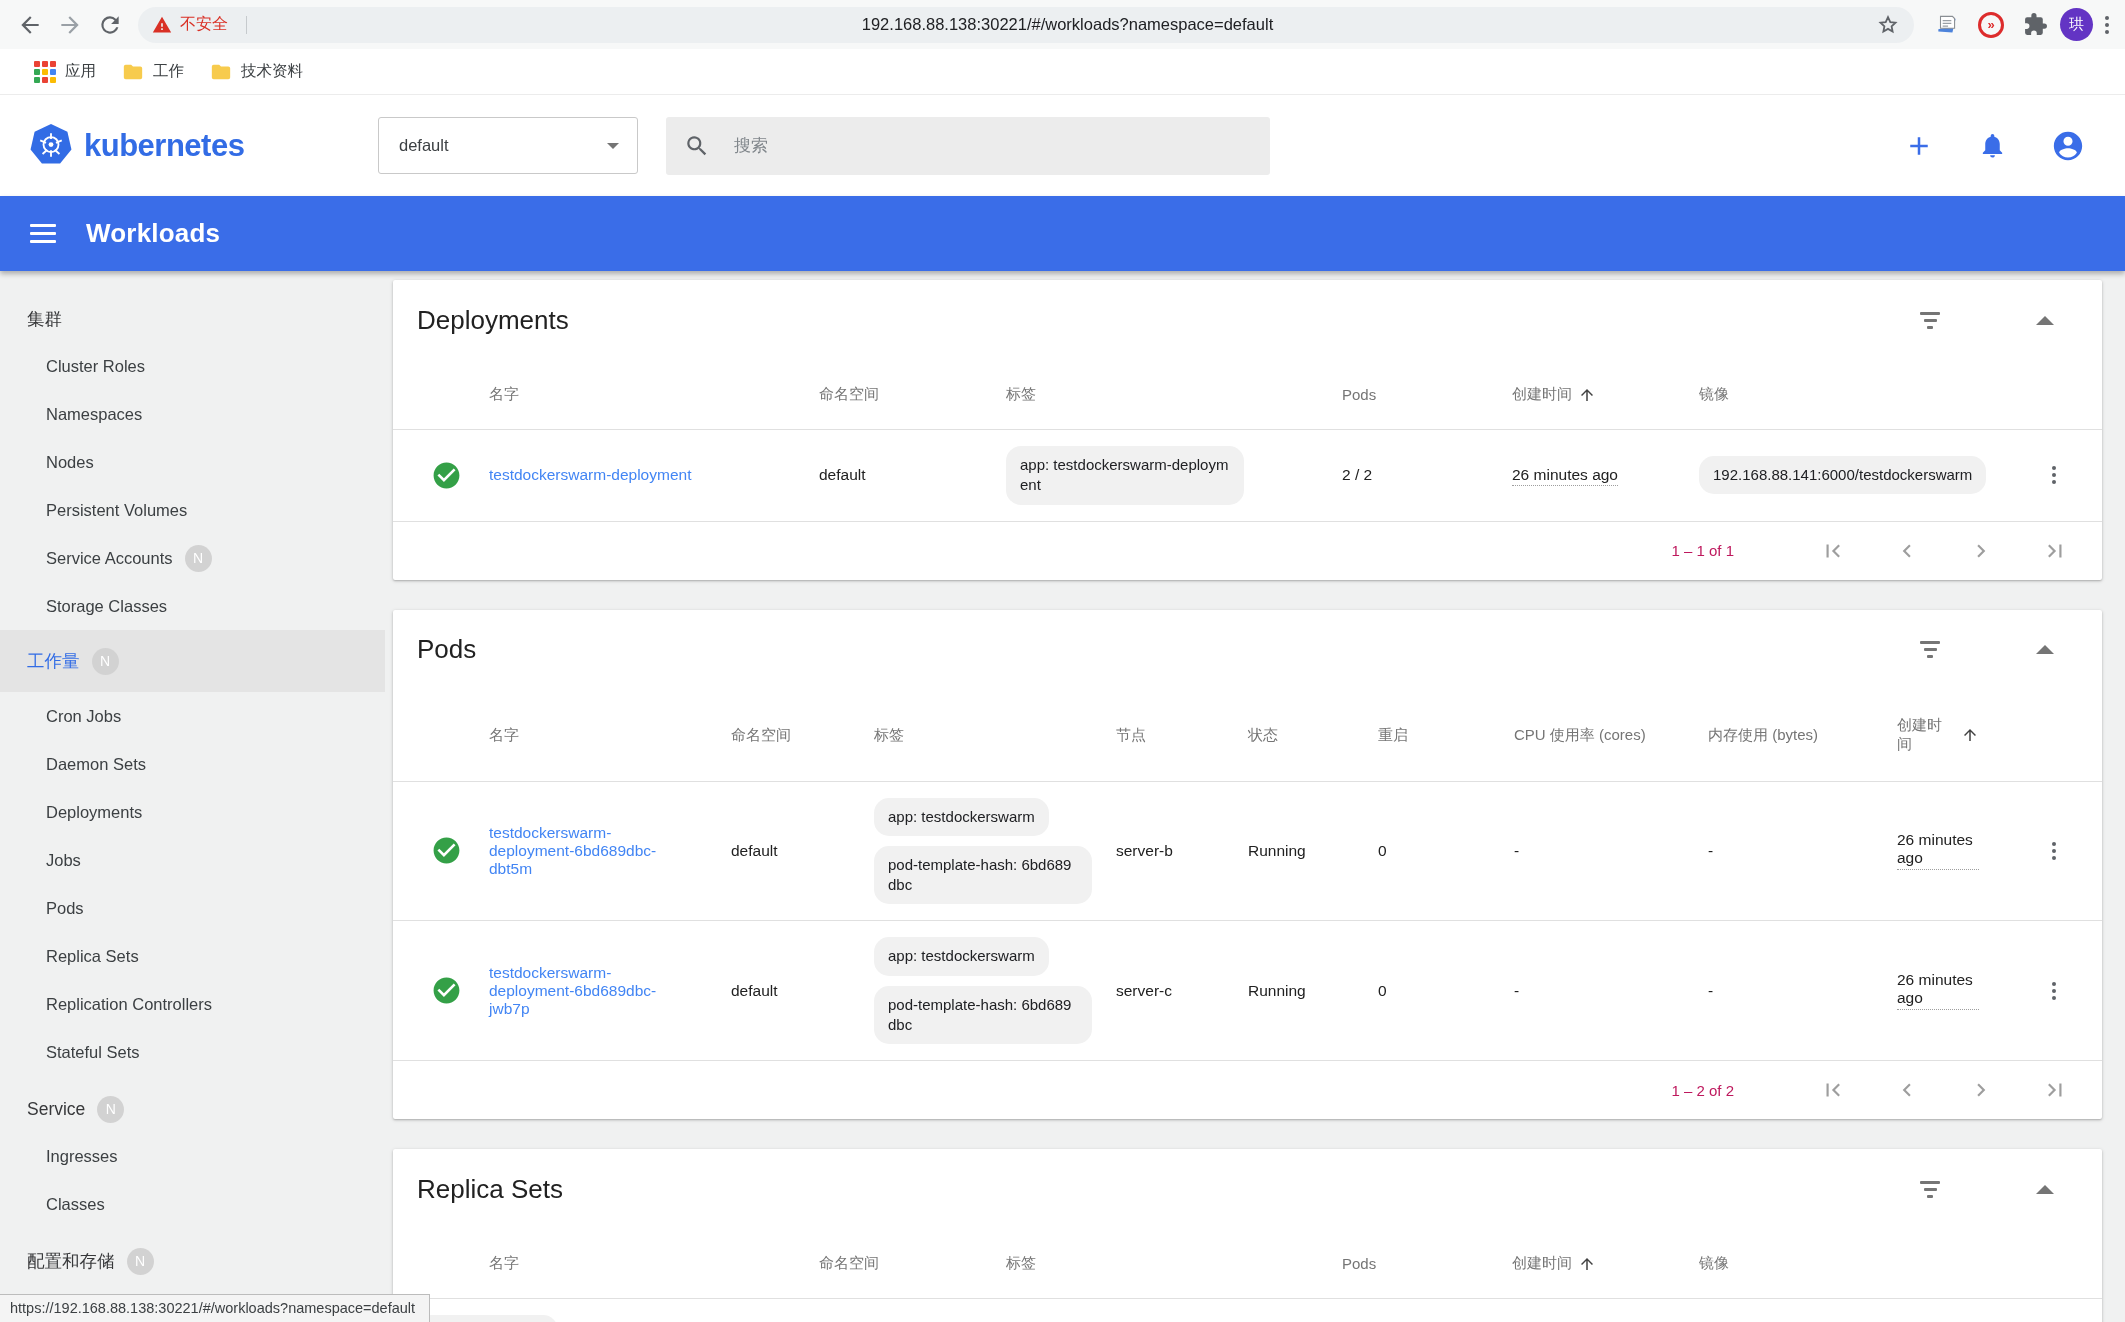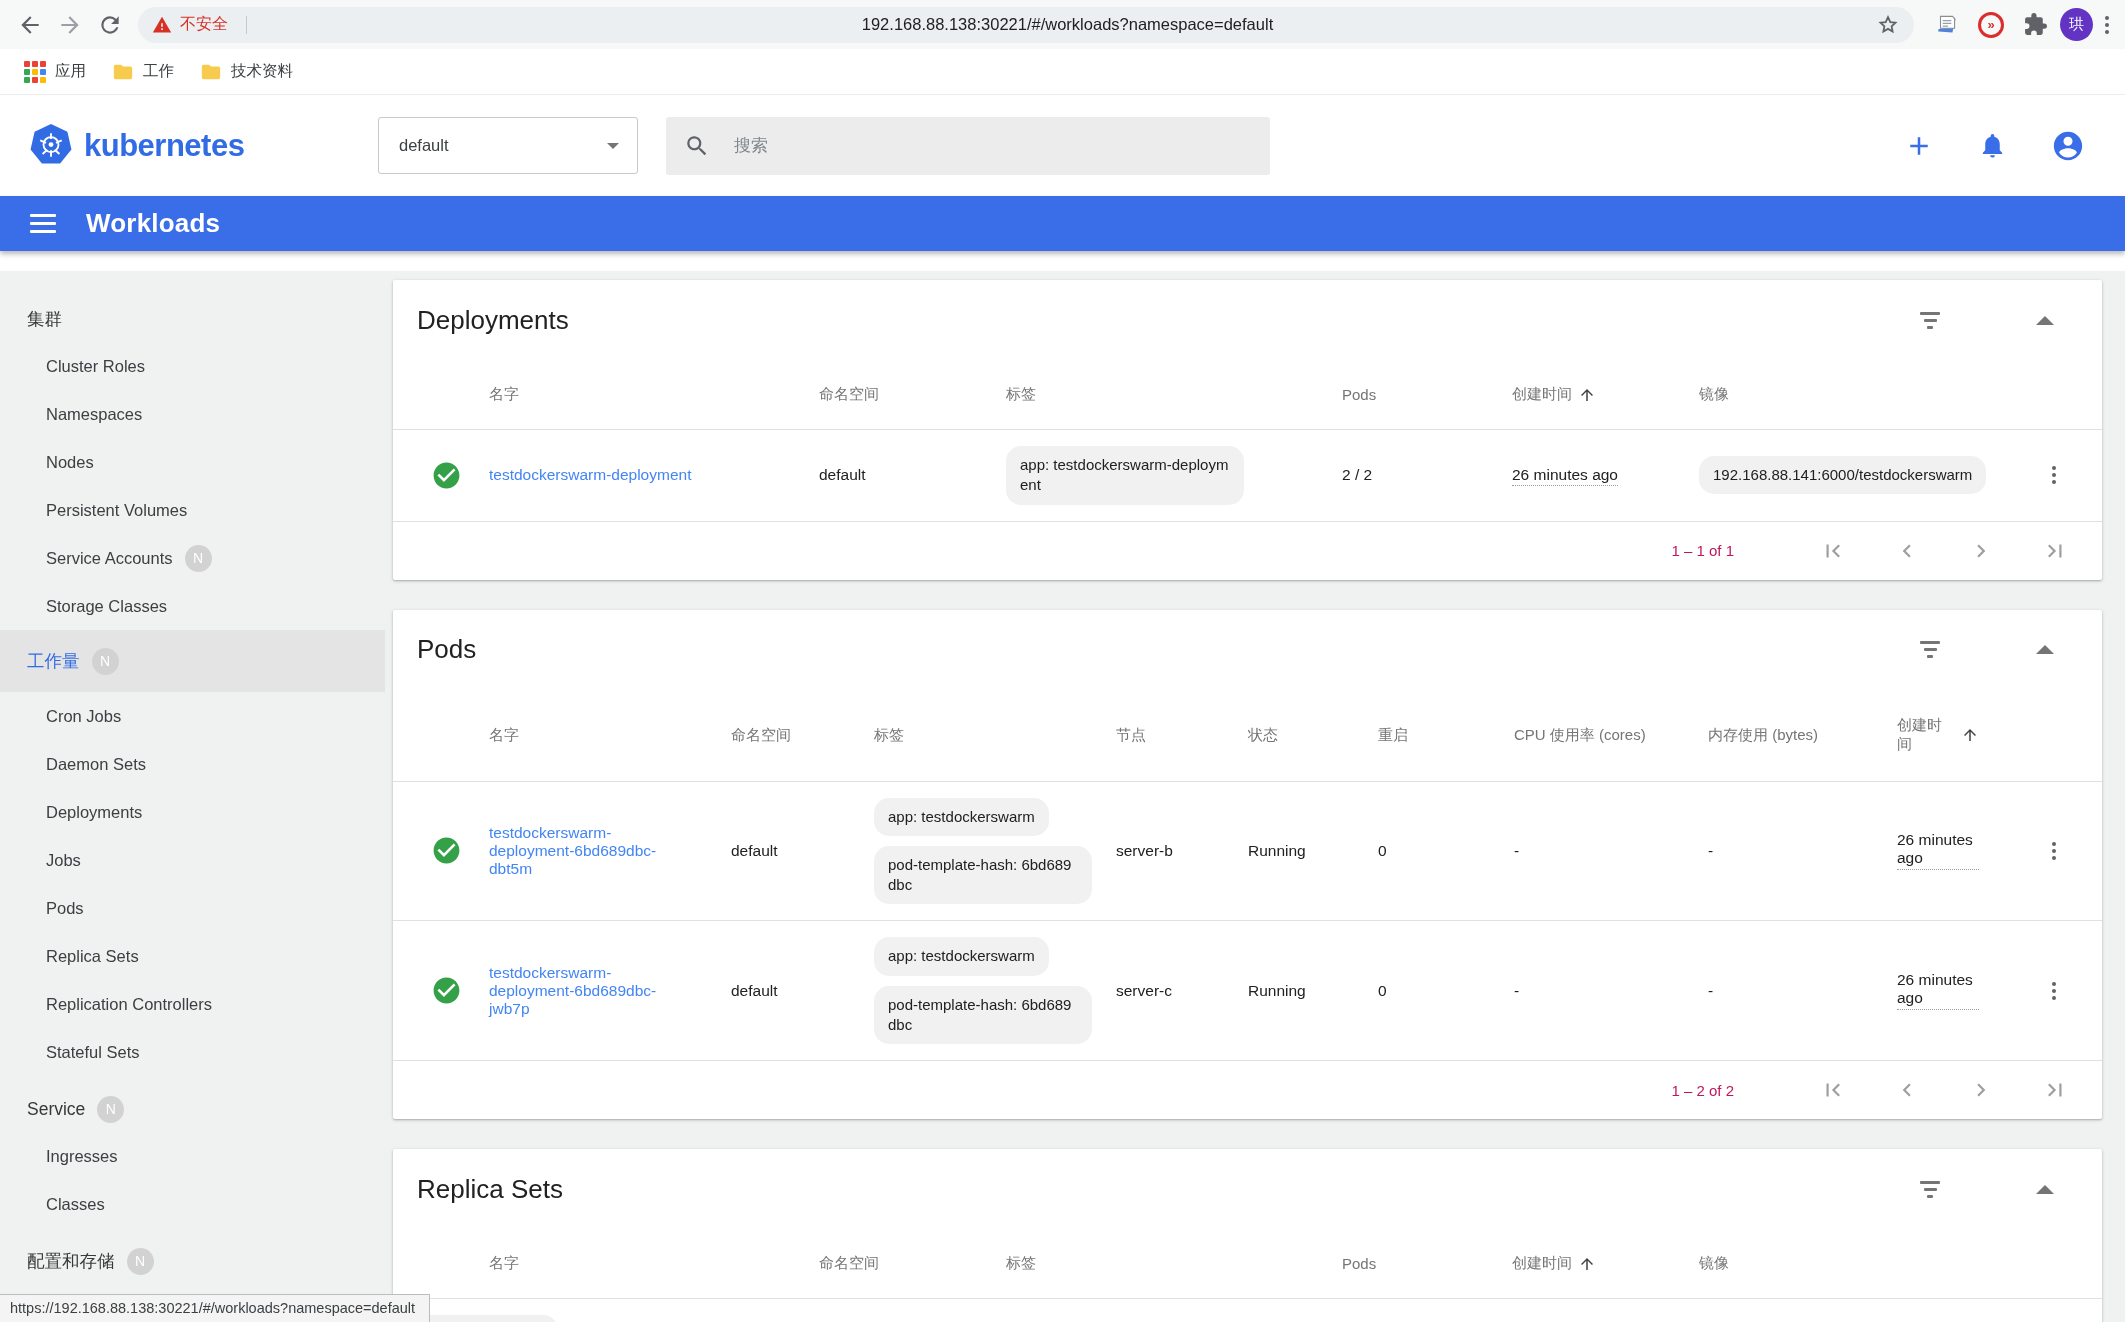--- a/index.html
+++ b/index.html
@@ -22,40 +22,40 @@
   .omni-star { margin-left:auto; flex:0 0 auto; display:flex; }
   .chrome-right { display:flex; align-items:center; gap:6px; flex:0 0 auto; }
   .ext-ic { width:38px; height:38px; display:flex; align-items:center; justify-content:center; }
   .redring { width:26px; height:26px; border:3px solid #dd2c2c; border-radius:50%; color:#dd2c2c;
              font-size:13px; font-weight:700; display:flex; align-items:center; justify-content:center; }
   .chrome-avatar { width:33px; height:33px; border-radius:50%; background:#6334c4; color:#fff;
                    font-size:15px; display:flex; align-items:center; justify-content:center; }
   .dots-v { display:flex; flex-direction:column; gap:3px; padding:6px; }
   .dots-v i { width:4px; height:4px; border-radius:50%; background:#5f6368; }
   
-  .bookmarks { height:46px; background:#ffffff; display:flex; align-items:center; gap:10px; padding:0 16px; border-bottom:1px solid #ececec; }
+  .bookmarks { height:46px; background:#ffffff; display:flex; align-items:center; gap:10px; padding:0 26px; border-bottom:1px solid #ececec; }
   .bm { display:flex; align-items:center; gap:9px; padding:4px 8px; border-radius:14px; }
   .bm-label { font-size:15.5px; color:#3c4043; white-space:nowrap; }
   .appsgrid { display:grid; grid-template-columns:repeat(3,6px); grid-template-rows:repeat(3,6px); gap:2px; }
   .appsgrid i { border-radius:1px; }
   
   .appheader { height:101px; background:#fff; display:flex; align-items:center; padding:0 28px; }
   .brandwrap { display:flex; align-items:center; gap:10px; width:350px; flex:0 0 auto; }
   .brandname { color:#326ce5; font-size:31px; font-weight:700; letter-spacing:-0.5px; }
   .ns-select { width:260px; height:57px; border:1px solid #c9c9c9; border-radius:3px; display:flex; align-items:center;
                padding:0 18px 0 20px; margin-right:28px; cursor:pointer; }
   .ns-value { font-size:16.5px; color:#3c4043; flex:1; }
   .caret { width:0; height:0; border-left:6px solid transparent; border-right:6px solid transparent; border-top:6px solid #757575; }
   .searchbar { width:604px; height:58px; background:#ececec; border-radius:3px; display:flex; align-items:center; padding:0 18px; gap:24px; }
   .searchbar input { border:0; outline:0; background:transparent; font-size:17px; width:100%; font-family:inherit; color:#202124; }
   .searchbar input::placeholder { color:#80868b; }
   .appheader-right { margin-left:auto; display:flex; align-items:center; gap:44px; padding-right:12px; }
   .hdr-action svg { display:block; }
   
-  .bluebar { height:55px; background:#3a6de8; display:flex; align-items:center; gap:30px; padding:0 30px;
+  .bluebar { height:75px; background:#3a6de8; display:flex; align-items:center; gap:30px; padding:0 30px;
              box-shadow:0 3px 5px rgba(0,0,0,.28); position:relative; z-index:5; color:#fff; }
   .burger { width:26px; display:flex; flex-direction:column; gap:5px; padding:4px 0; cursor:pointer; }
   .burger i { height:3px; background:#fff; border-radius:1px; }
   .bluebar-title { font-size:26px; font-weight:600; letter-spacing:.2px; }
   
   .bodywrap { position:absolute; top:271px; bottom:0; left:0; right:0; display:flex; background:#f0f1f1; }
   .sidebar { width:385px; flex:0 0 auto; background:#f0f1f1; padding-top:25px; overflow:hidden; }
   .sb-section { height:46px; display:flex; align-items:center; padding-left:27px; font-size:17.5px; color:#37383a; }
   .sb-section.gap { margin-top:10px; }
   .sb-item { height:48px; display:flex; align-items:center; padding-left:46px; font-size:16.5px; color:#3c4043; cursor:pointer; }

